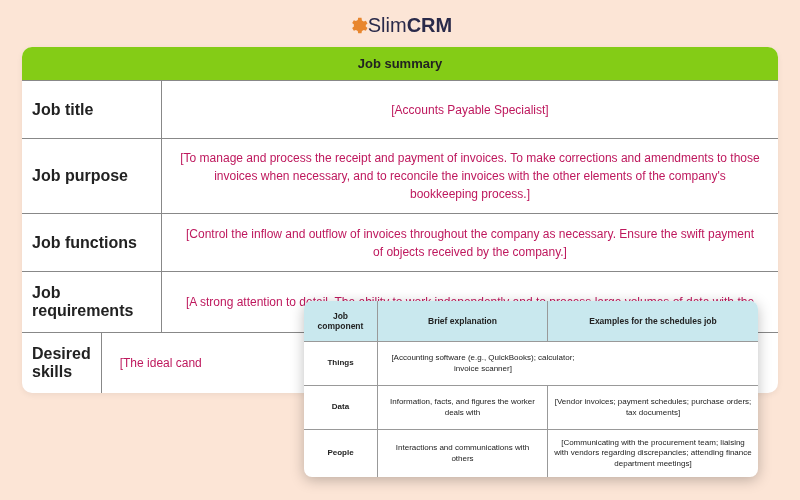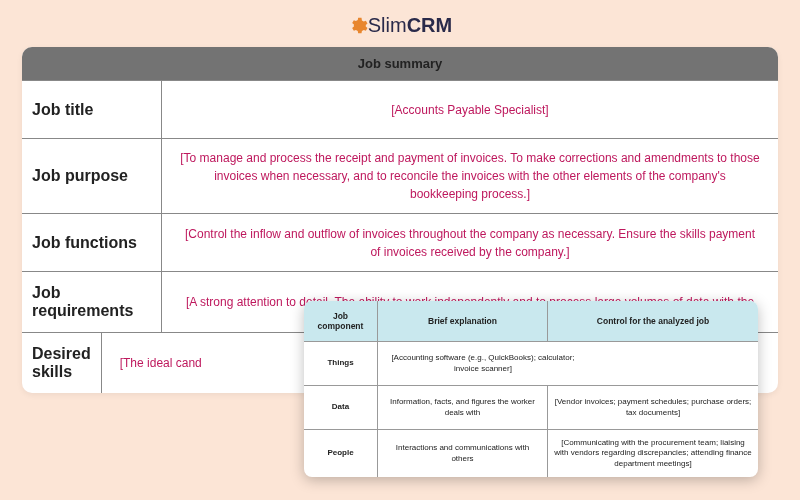--- a/index.html
+++ b/index.html
@@ -25,21 +25,21 @@
   }
   .logo-text b { font-weight: 700; }
   .main-doc {
     background: #fff;
     margin: 0 22px;
     border-radius: 10px;
     box-shadow: 0 2px 6px rgba(0,0,0,0.06);
     overflow: hidden;
   }
   .header-row {
-    background: #737373;
+    background: #84cc16;
     text-align: center;
     font-weight: 700;
     font-size: 13px;
     color: #222;
     padding: 9px 0;
     border-bottom: 1px solid #888;
   }
   .row {
     display: flex;
     border-bottom: 1px solid #888;
@@ -132,37 +132,37 @@
   <div class="row">
     <div class="label">Job title</div>
     <div class="value">[Accounts Payable Specialist]</div>
   </div>
   <div class="row">
     <div class="label">Job purpose</div>
     <div class="value">[To manage and process the receipt and payment of invoices. To make corrections and amendments to those invoices when necessary, and to reconcile the invoices with the other elements of the company's bookkeeping process.]</div>
   </div>
   <div class="row">
     <div class="label">Job functions</div>
-    <div class="value">[Control the inflow and outflow of invoices throughout the company as necessary. Ensure the skills payment of invoices received by the company.]</div>
+    <div class="value">[Control the inflow and outflow of invoices throughout the company as necessary. Ensure the swift payment of objects received by the company.]</div>
   </div>
   <div class="row">
     <div class="label">Job requirements</div>
     <div class="value">[A strong attention to detail. The ability to work independently and to process large volumes of data with the</div>
   </div>
   <div class="row">
     <div class="label">Desired skills</div>
     <div class="value" style="white-space:pre">[The ideal cand                                                                                                                                                                                         for long perio</div>
   </div>
 </div>
 
 <div class="overlay">
   <div class="o-header">
     <div class="c1">Job component</div>
     <div class="c2">Brief explanation</div>
-    <div class="c3">Control for the analyzed job</div>
+    <div class="c3">Examples for the schedules job</div>
   </div>
   <div class="o-row">
     <div class="c1">Things</div>
     <div class="c3">[Accounting software (e.g., QuickBooks); calculator; invoice scanner]</div>
   </div>
   <div class="o-row">
     <div class="c1">Data</div>
     <div class="c2">Information, facts, and figures the worker deals with</div>
     <div class="c3">[Vendor invoices; payment schedules; purchase orders; tax documents]</div>
   </div>

